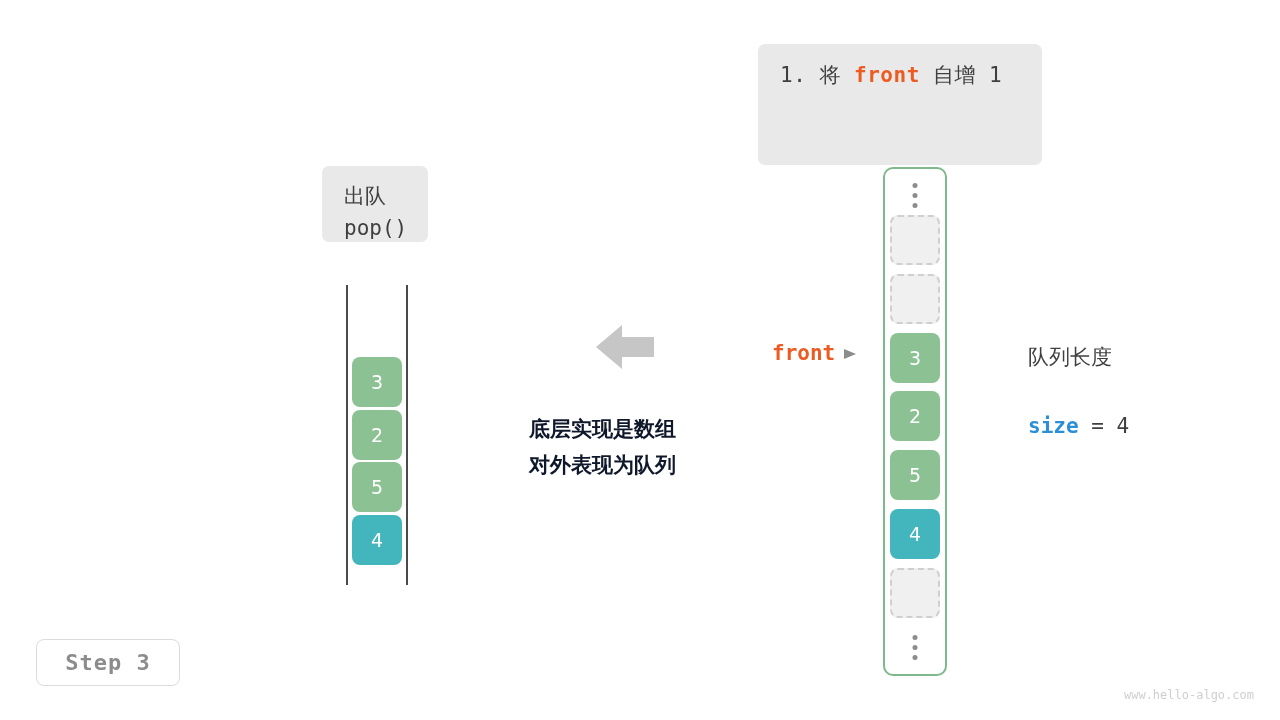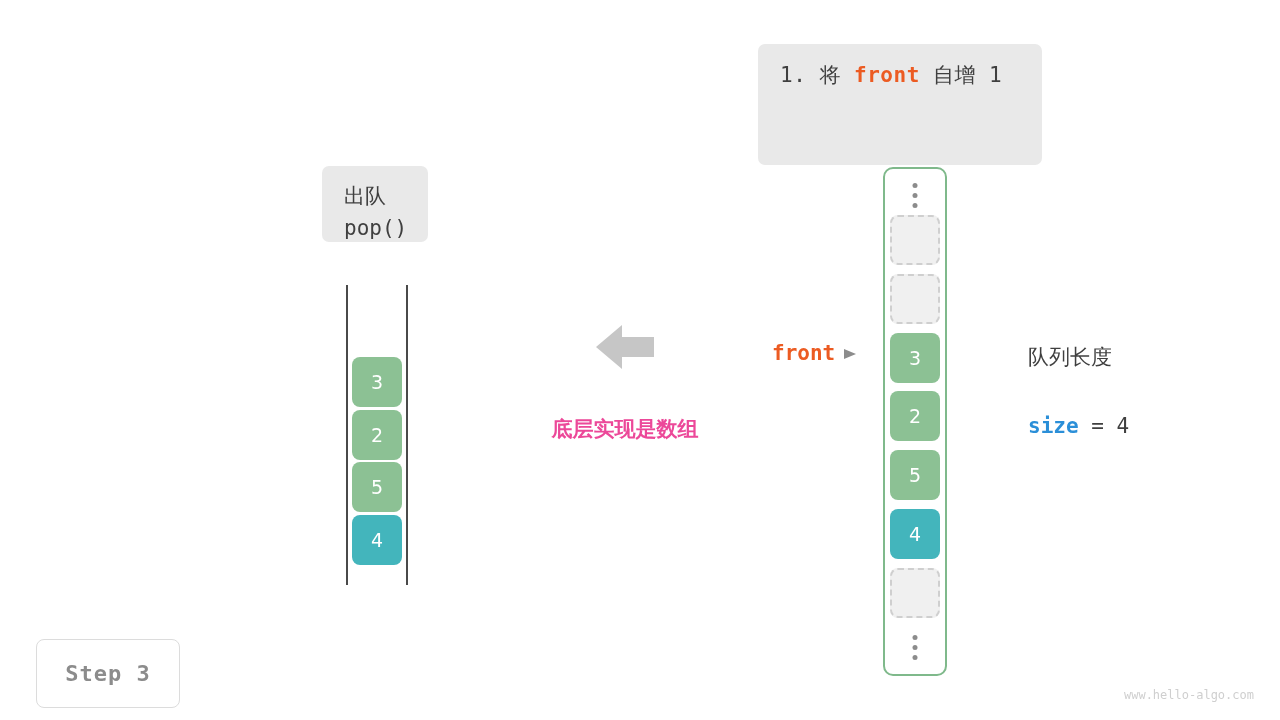--- a/index.html
+++ b/index.html
@@ -114,26 +114,25 @@
     left: 596px;
     top: 323px;
     width: 58px;
     height: 48px;
   }
   #caption {
     position: absolute;
     left: 529px;
     top: 411px;
     width: 192px;
-    text-align: center;
     font-family: "DejaVu Sans", sans-serif;
     font-size: 21px;
     font-weight: bold;
     line-height: 36px;
-    color: #ec4899;
+    color: #0f172a;
   }
 
   
   #front-pointer {
     position: absolute;
     left: 772px;
     top: 341px;
     display: flex;
     align-items: center;
     gap: 8px;
@@ -207,21 +206,21 @@
     white-space: pre;
     margin-top: 36px;
   }
 
   
   #step-badge {
     position: absolute;
     left: 36px;
     top: 639px;
     width: 144px;
-    height: 69px;
+    height: 47px;
     border: 1px solid #dcdcdc;
     border-radius: 8px;
     box-sizing: border-box;
     display: flex;
     align-items: center;
     justify-content: center;
     font-family: "DejaVu Sans Mono", monospace;
     font-size: 22px;
     font-weight: bold;
     color: #8c8c8c;
@@ -260,20 +259,21 @@
 </div>
 
 <div id="transform-arrow">
   <svg width="58" height="48" viewBox="0 0 58 48" xmlns="http://www.w3.org/2000/svg">
     <path d="M0 24 L26 2 L26 14 L58 14 L58 34 L26 34 L26 46 Z" fill="#c6c6c6"></path>
   </svg>
 </div>
 
 <div id="caption">
   <div>底层实现是数组</div>
+  <div>对外表现为队列</div>
 </div>
 
 <div id="front-pointer">
   <span id="front-label">front</span>
   <span id="front-arrow-icon">
     <svg width="14" height="14" viewBox="0 0 14 14" xmlns="http://www.w3.org/2000/svg">
       <path d="M1 2 L13 7 L1 12 Z" fill="#8c8c8c"></path>
     </svg>
   </span>
 </div>

